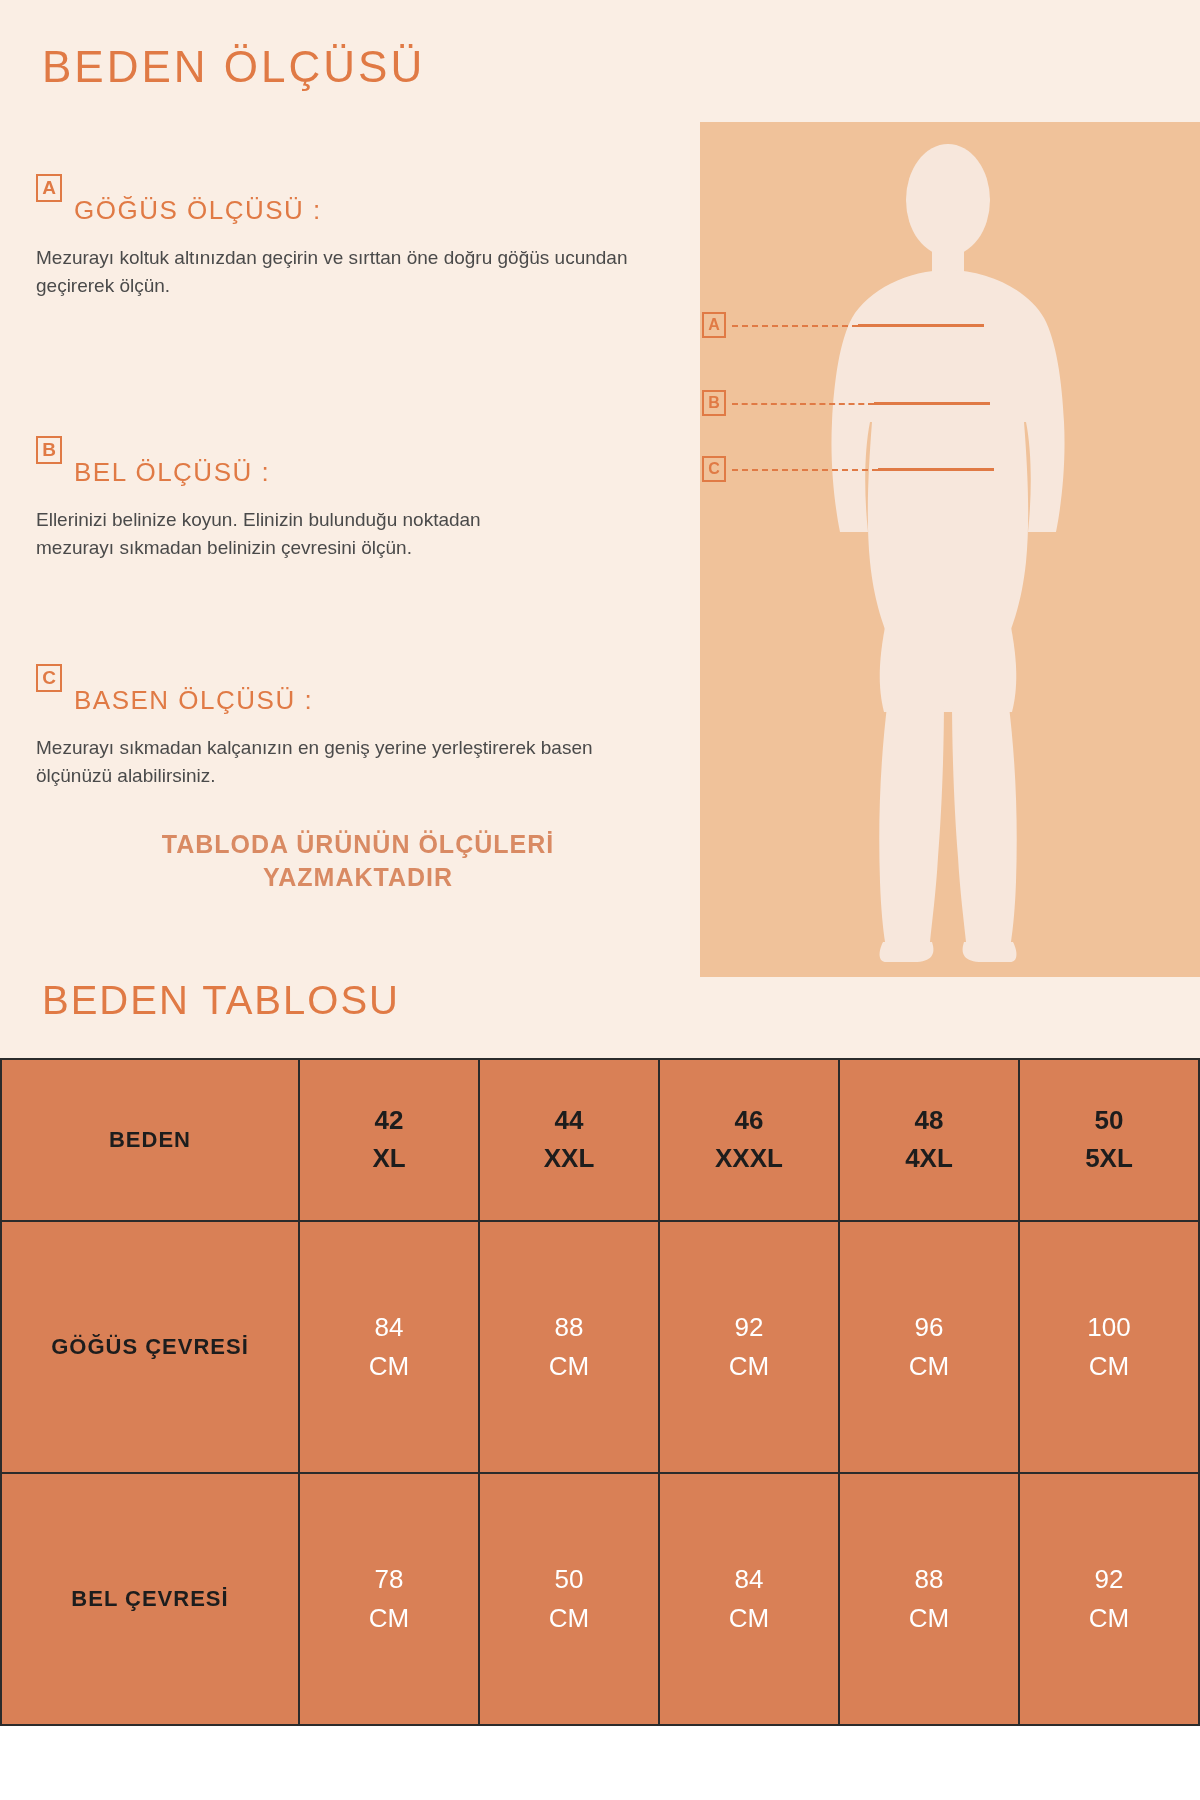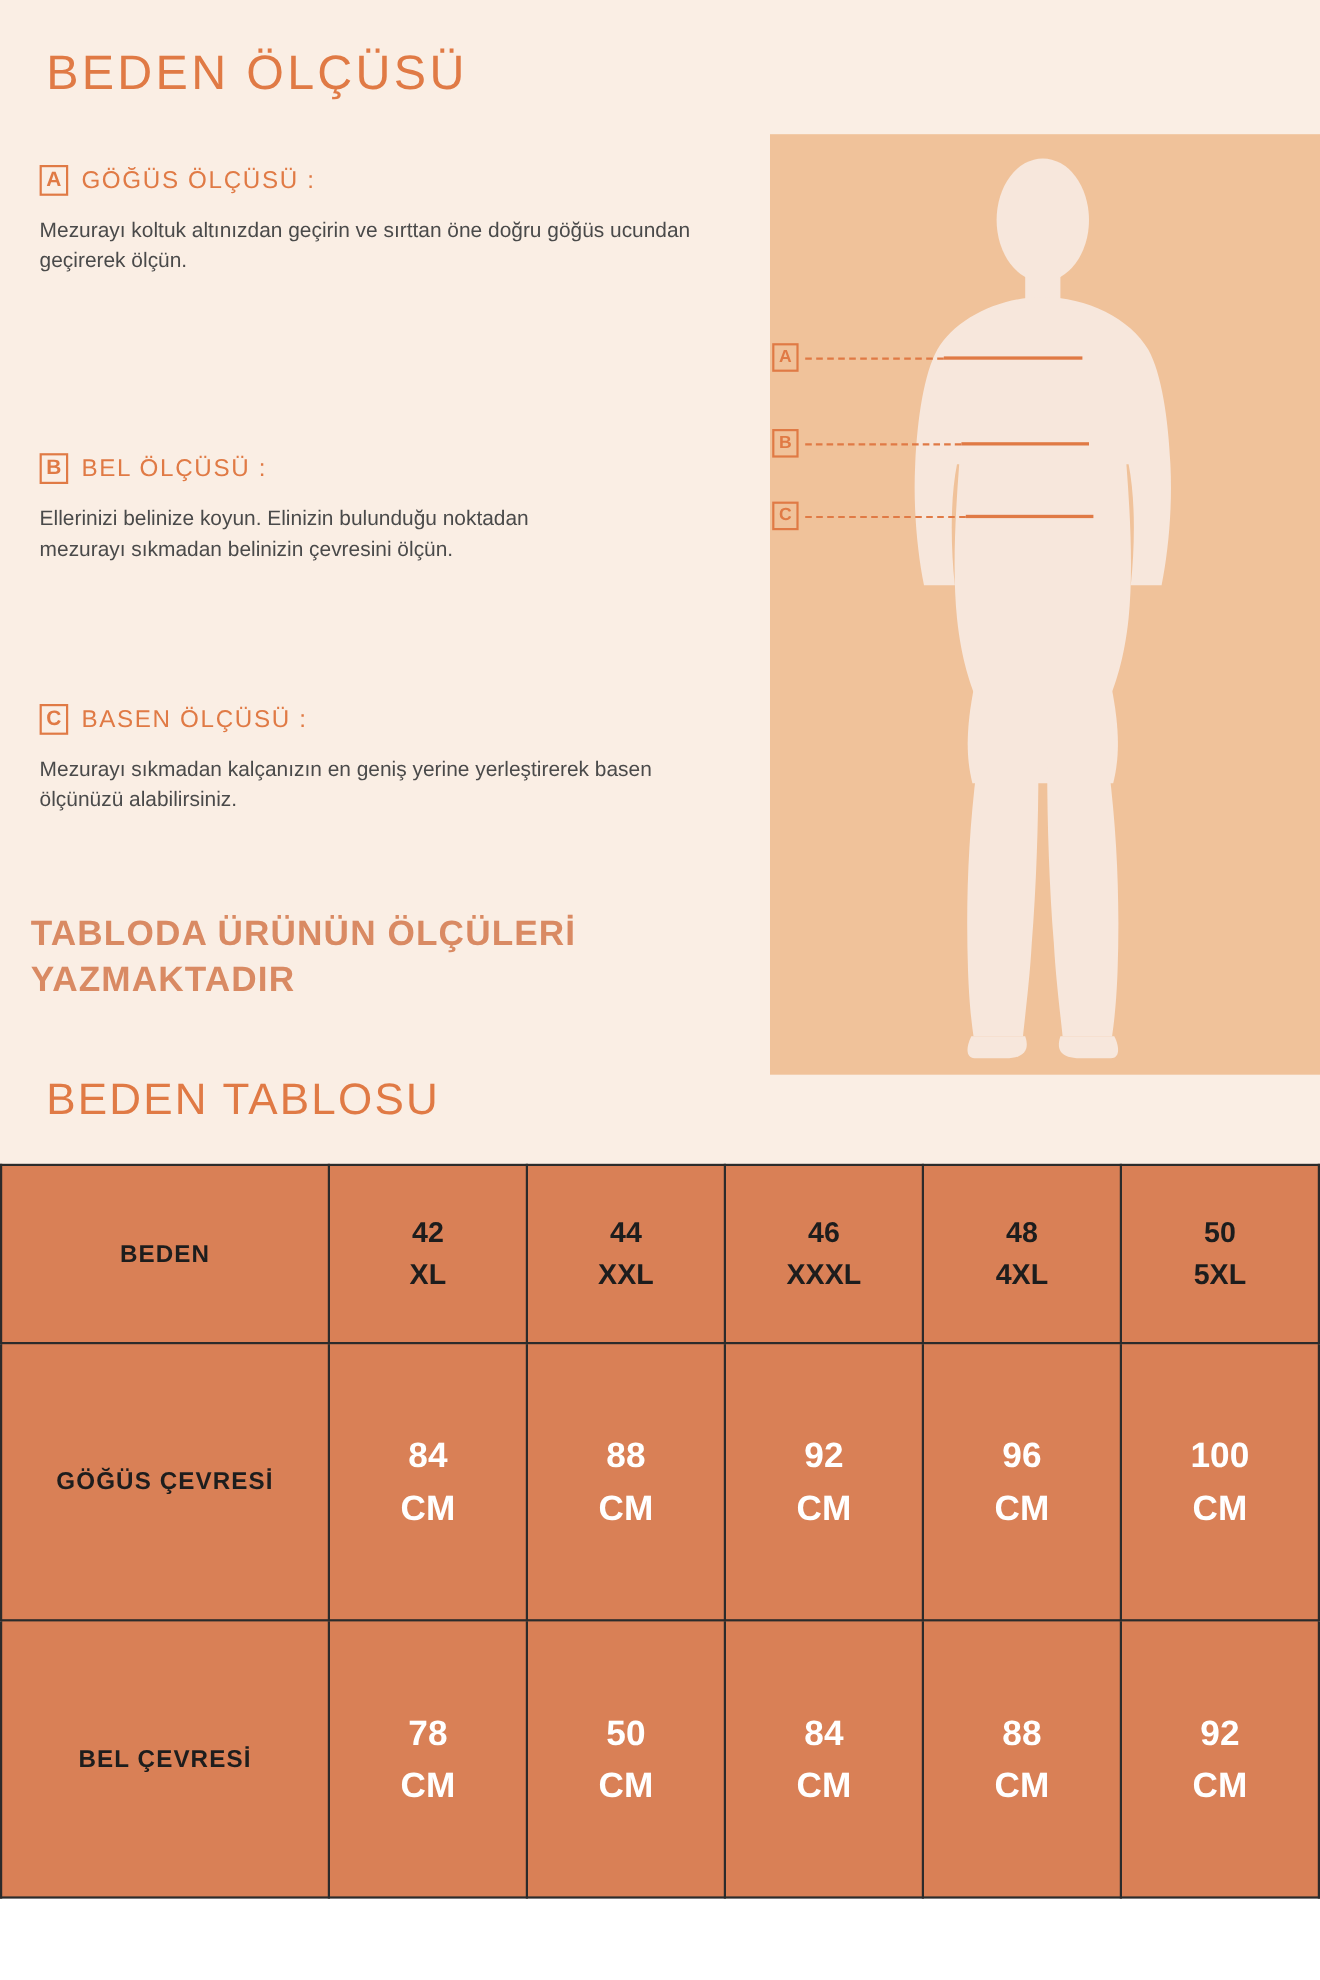--- a/index.html
+++ b/index.html
@@ -54,37 +54,39 @@
     font-size: 19px;
     font-weight: 700;
     display: flex;
     align-items: center;
     justify-content: center;
     box-sizing: border-box;
     flex: none;
   }
   .sec-title {
     color: #e07a45;
-    font-size: 22px;
+    font-size: 26px;
     letter-spacing: 1.5px;
+    margin-top: 45px;
   }
   .sec-body {
     margin-top: 18px;
     color: #4a4a4a;
     font-size: 19px;
     line-height: 1.45;
     max-width: 600px;
   }
   .note {
     position: absolute;
     left: 28px;
     top: 828px;
     width: 660px;
+    text-align: center;
     color: #d98a63;
-    font-size: 32px;
+    font-size: 25px;
     font-weight: 700;
     letter-spacing: 1px;
     line-height: 1.3;
   }
   .table-title {
     position: absolute;
     left: 42px;
     top: 978px;
     font-size: 40px;
     letter-spacing: 2px;
@@ -156,22 +158,22 @@
   }
   .size-table .hdr-cell {
     height: 160px;
     color: #1d1d1d;
     font-weight: 700;
     font-size: 26px;
     line-height: 1.45;
   }
   .size-table .val-cell {
     height: 250px;
-    font-size: 32px;
-    font-weight: 700;
+    font-size: 26px;
+    font-weight: 400;
     line-height: 1.5;
   }
   .val-num { display: block; }
   .val-unit { display: block; }
 </style>
 </head>
 <body>
 
 <div class="page">
 

